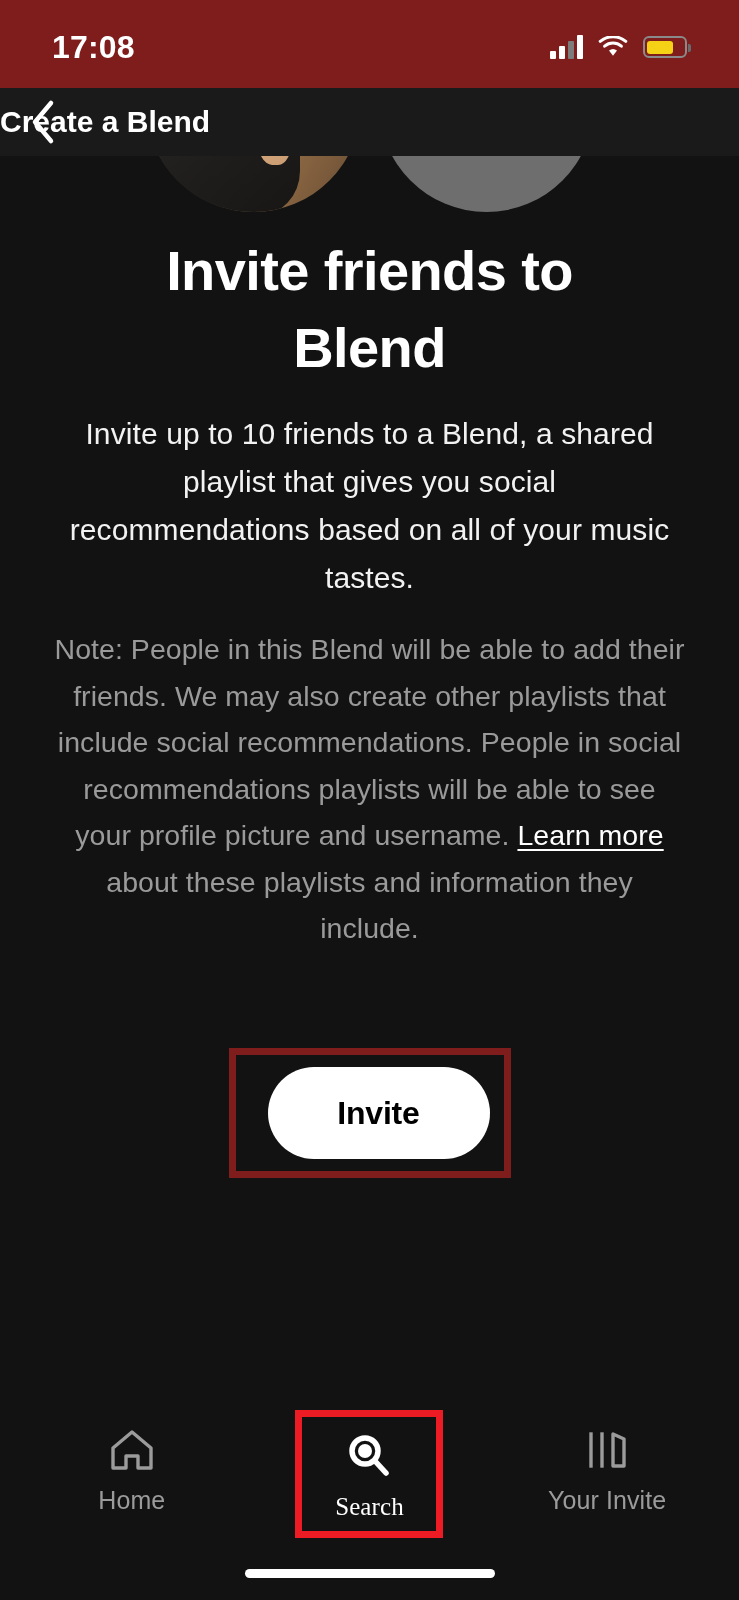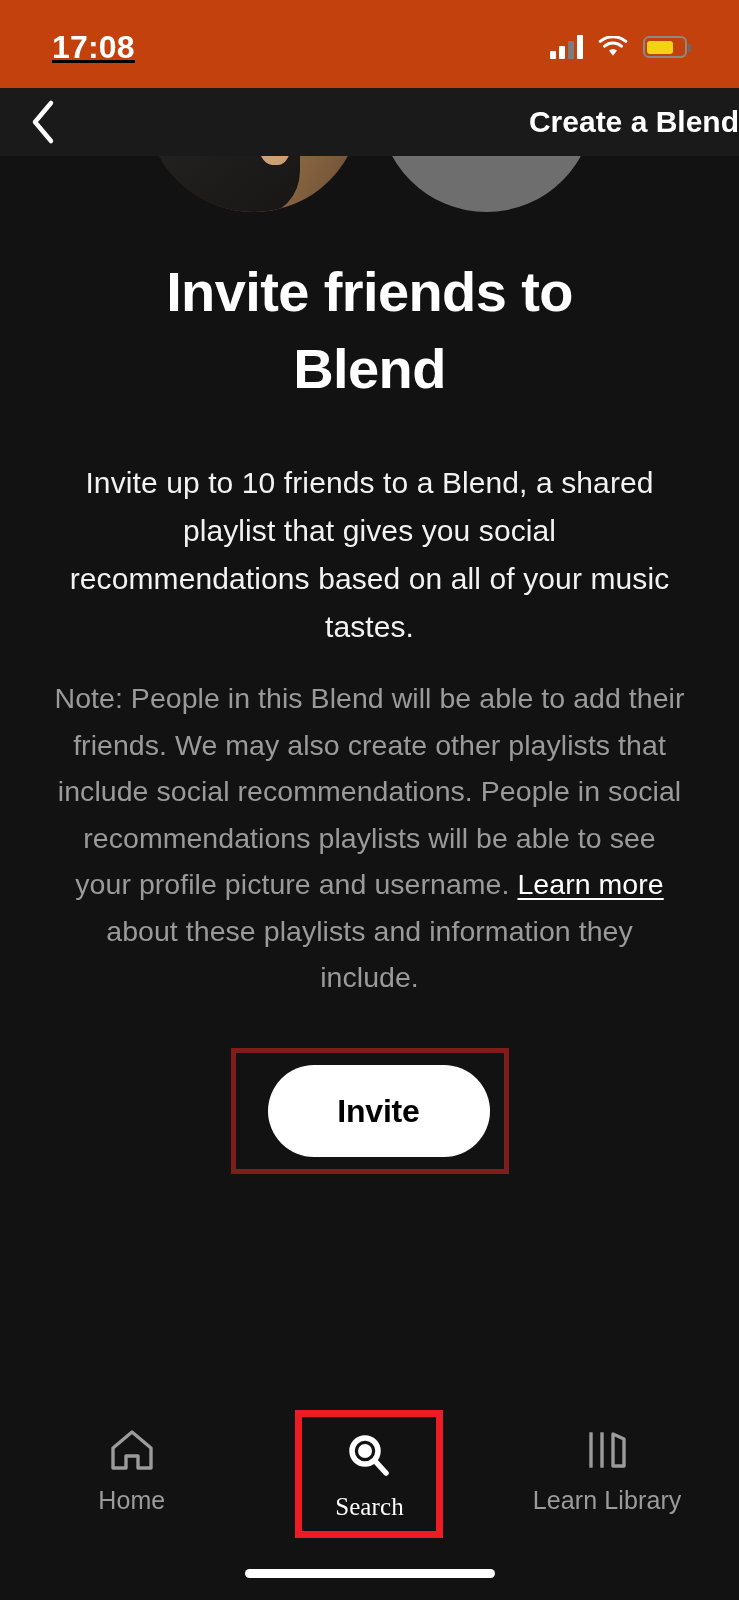--- a/index.html
+++ b/index.html
@@ -12,24 +12,23 @@
   #phone {
     position:relative;
     width:739px; height:1600px;
     background:#121212;
     overflow:hidden;
   }
 
   
   .statusbar {
     position:absolute; top:0; left:0; right:0; height:88px;
-    background:#c2410c;
+    background:#7f1d1d;
     display:flex; align-items:center; justify-content:space-between;
     padding:0 52px 0 52px;
-    text-decoration:underline;
   }
   .status-time {
     color:#fff; font-size:32px; font-weight:700; letter-spacing:0.2px;
     padding-top:6px;
   }
   .status-right { display:flex; align-items:center; gap:15px; padding-top:6px; }
 
   .cellular { display:flex; align-items:flex-end; gap:3px; height:24px; }
   .cellular i { width:6px; background:#fff; border-radius:1px; display:block; }
   .cellular i:nth-child(1){ height:8px;  background:#ffffff; }
@@ -57,21 +56,21 @@
     position:absolute; top:88px; left:0; right:0; height:68px;
     background:#1a1a1a;
     display:flex; align-items:center;
   }
   .back-btn {
     width:86px; height:68px;
     display:flex; align-items:center; justify-content:center;
     cursor:pointer;
   }
   .nav-title {
-    position:absolute; left:0; right:0; text-align:right;
+    position:absolute; left:0; right:0; text-align:left;
     color:#fff; font-size:30px; font-weight:700;
     pointer-events:none;
   }
 
   
   .content {
     position:absolute; top:156px; left:0; right:0; bottom:0;
     background:#121212;
   }
 
@@ -98,30 +97,30 @@
   .avatar.photo::after{
     content:""; position:absolute; left:52%; top:48%;
     width:16%; height:30%;
     background:linear-gradient(160deg,#e0b68c,#c79a६e);
     background:linear-gradient(160deg,#e3bb92,#c99b70);
     border-radius:50% 46% 40% 44%;
   }
   .avatar.placeholder { background:#6e6e6e; }
 
   .headline {
-    margin-top:42px;
+    margin-top:21px;
     text-align:center;
     color:#fff;
     font-size:56px; line-height:1.37;
     font-weight:700; letter-spacing:-0.6px;
     padding:0 90px;
   }
 
   .desc {
-    margin-top:52px;
+    margin-top:24px;
     text-align:center;
     color:#f2f2f2;
     font-size:30px; line-height:1.6;
     padding:0 66px;
     letter-spacing:0.1px;
   }
 
   .note {
     margin-top:24px;
     text-align:center;
@@ -136,21 +135,21 @@
     text-underline-offset:4px;
     cursor:pointer;
   }
 
   
   .invite-wrap {
     position:absolute; top:892px; left:0; right:0;
     display:flex; justify-content:center;
   }
   .invite-highlight {
-    border:5px solid #7f1d1d;
+    border:7px solid #7f1d1d;
     padding:12px 14px 12px 32px;
     background:transparent;
   }
   .invite-btn {
     width:222px; height:92px;
     background:#ffffff; color:#000;
     border:none; border-radius:46px;
     font-family:"Liberation Sans", sans-serif;
     font-size:32px; font-weight:700;
     cursor:pointer;
@@ -270,19 +269,19 @@
     </div>
 
     <div class="tab">
       <div class="tab-icon">
         <svg width="50" height="46" viewBox="0 0 50 46">
           <line x1="9" y1="8" x2="9" y2="40" stroke="#9b9b9b" stroke-width="3.4" stroke-linecap="square"></line>
           <line x1="20" y1="8" x2="20" y2="40" stroke="#9b9b9b" stroke-width="3.4" stroke-linecap="square"></line>
           <path d="M31 8 L42 13 L42 40 L31 40 Z" stroke="#9b9b9b" stroke-width="3.4" fill="none" stroke-linejoin="round"></path>
         </svg>
       </div>
-      <div class="tab-label">Learn Library</div>
+      <div class="tab-label">Your Invite</div>
     </div>
 
     <div class="home-indicator"></div>
   </div>
 
 </div>
 
 </body></html>

